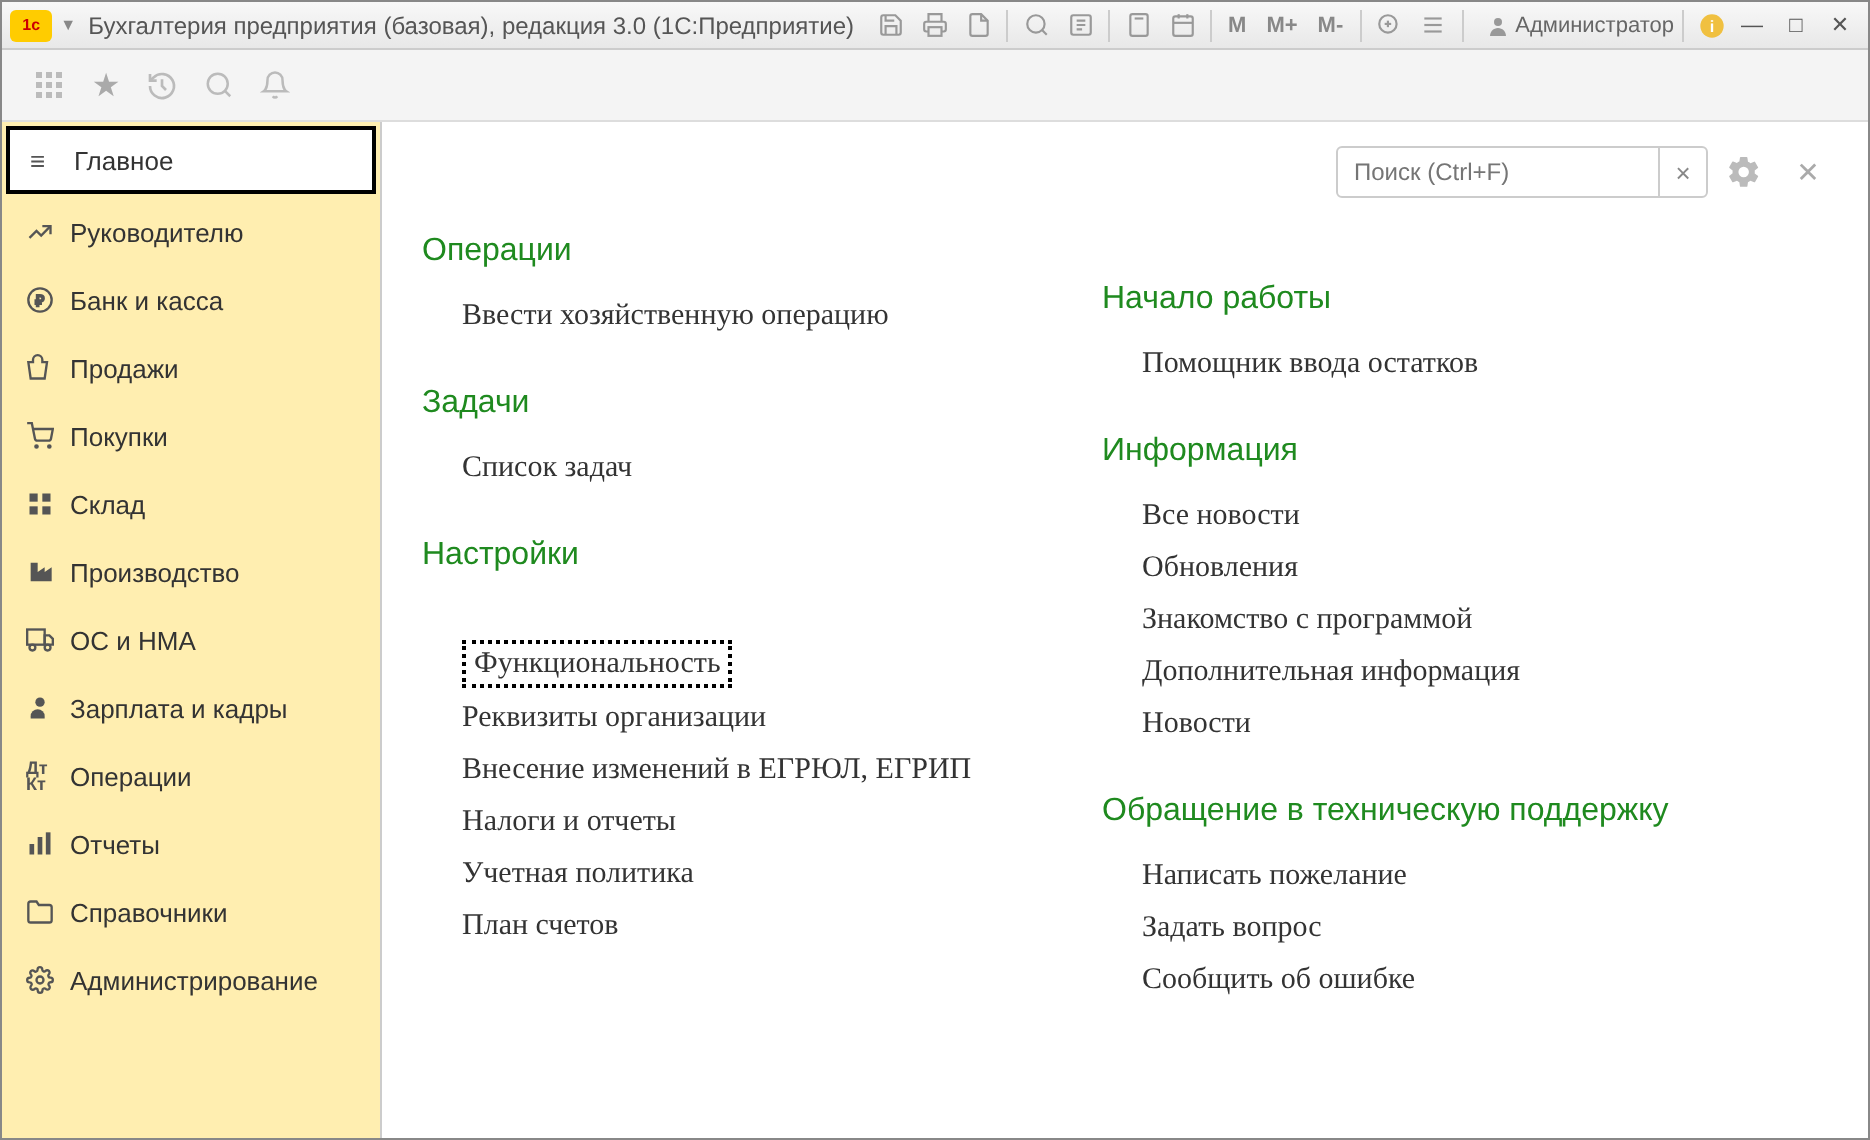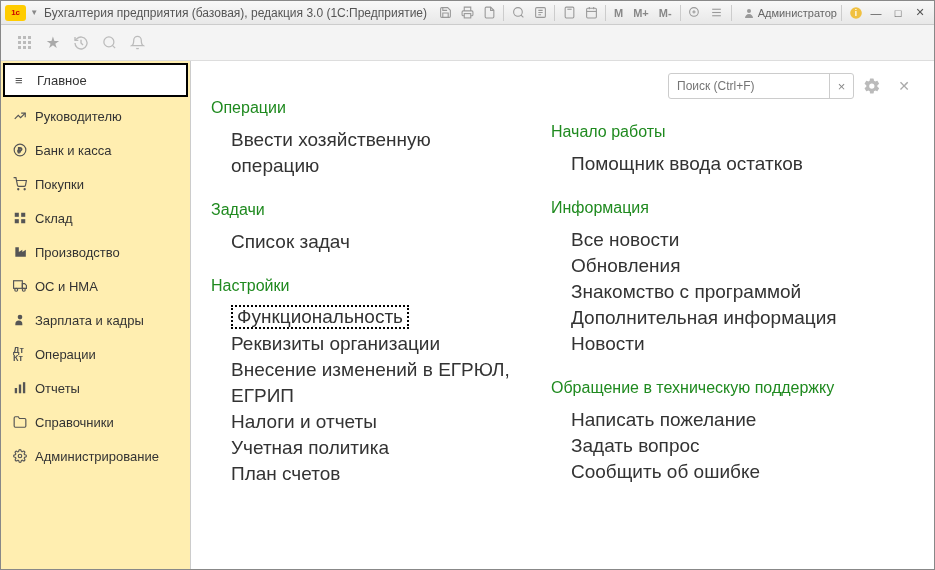--- a/index.html
+++ b/index.html
@@ -29,35 +29,35 @@
   .body { flex: 1; display: flex; background: #fff; overflow: hidden; }
   
   
   .sidebar { width: 190px; background: #ffeeb0; display: flex; flex-direction: column; border-right: 1px solid #ccc; }
   .side-item { height: 34px; display: flex; align-items: center; padding: 0 12px; cursor: pointer; color: #333; font-size: 13px; }
   .side-item .sicon { width: 22px; display: flex; align-items: center; justify-content: flex-start; color: #555; }
   .side-item.active { background: #fff; border: 2px solid #000; margin: 2px; padding-left: 10px; }
   
   
   .content { flex: 1; background: #fff; position: relative; padding: 12px 20px; }
-  .ctop { display: flex; justify-content: flex-end; align-items: center; gap: 6px; }
+  .ctop { display: flex; justify-content: flex-end; align-items: center; gap: 6px; margin-bottom: 18px; }
   .search-box { display: flex; align-items: center; border: 1px solid #ccc; border-radius: 3px; background: #fff; height: 26px; }
   .search-input { border: none; outline: none; padding: 0 8px; font-size: 12px; color: #888; width: 160px; background: transparent; }
   .search-clear { width: 24px; height: 24px; display: flex; align-items: center; justify-content: center; border-left: 1px solid #ccc; color: #888; cursor: pointer; font-size: 13px; }
   .gear-btn { width: 24px; height: 24px; display: flex; align-items: center; justify-content: center; color: #aaa; cursor: pointer; font-size: 16px; }
   .close-content { width: 20px; height: 20px; display: flex; align-items: center; justify-content: center; color: #aaa; cursor: pointer; font-size: 14px; margin-left: 4px; }
   
   .columns { display: flex; gap: 40px; }
   .col { flex: 0 0 auto; }
   .col1 { width: 300px; }
   .col2 { width: 340px; margin-top: 24px; }
   .sec-title { color: #1f8a1f; font-size: 16px; margin-bottom: 10px; font-weight: normal; }
   .link-list { margin-left: 20px; margin-bottom: 22px; }
-  .link { display: block; color: #333; text-decoration: none; font-size: 19px; line-height: 26px; cursor: pointer; }
-  .link.highlighted { border: 2px dotted #000; display: inline-block; padding: 0 4px; line-height: 20px; margin-bottom: 2px; }
+  .link { display: block; color: #333; text-decoration: none; font-size: 15px; line-height: 26px; cursor: pointer; font-family: Liberation Serif, serif; }
+  .link.highlighted { border: 2px dotted #000; display: inline-block; padding: 0 4px; line-height: 20px; margin-bottom: 2px; margin-top: 23px; }
 </style>
 </head>
 <body>
 
 <div class="window">
 
   <div class="title-bar">
     <div class="app-icon">1c</div>
     <span class="dropdown-arrow">▼</span>
     <span class="title-text">Бухгалтерия предприятия (базовая), редакция 3.0  (1С:Предприятие)</span>
@@ -213,20 +213,28 @@
         <span class="sicon">
             <svg width="14" height="14" viewBox="0 0 24 24" fill="none" stroke="#555" stroke-width="2">
               <circle cx="12" cy="12" r="10"></circle>
               <text x="12" y="17" text-anchor="middle" font-size="13" fill="#555">₽</text>
             </svg>
           </span>
         <span>Банк и касса</span>
       </div>
       <div class="side-item">
         <span class="sicon">
+            <svg width="14" height="14" viewBox="0 0 24 24" fill="#555">
+              <path d="M6 7V5a4 4 0 0 1 8 0v2h4l-2 14H4L2 7h4z" fill="none" stroke="#555" stroke-width="2"></path>
+            </svg>
+          </span>
+        <span>Продажи</span>
+      </div>
+      <div class="side-item">
+        <span class="sicon">
             <svg width="14" height="14" viewBox="0 0 24 24" fill="none" stroke="#555" stroke-width="2">
               <circle cx="9" cy="21" r="1"></circle>
               <circle cx="20" cy="21" r="1"></circle>
               <path d="M1 1h4l2.68 13.39a2 2 0 0 0 2 1.61h9.72a2 2 0 0 0 2-1.61L23 6H6"></path>
             </svg>
           </span>
         <span>Покупки</span>
       </div>
       <div class="side-item">
         <span class="sicon">

